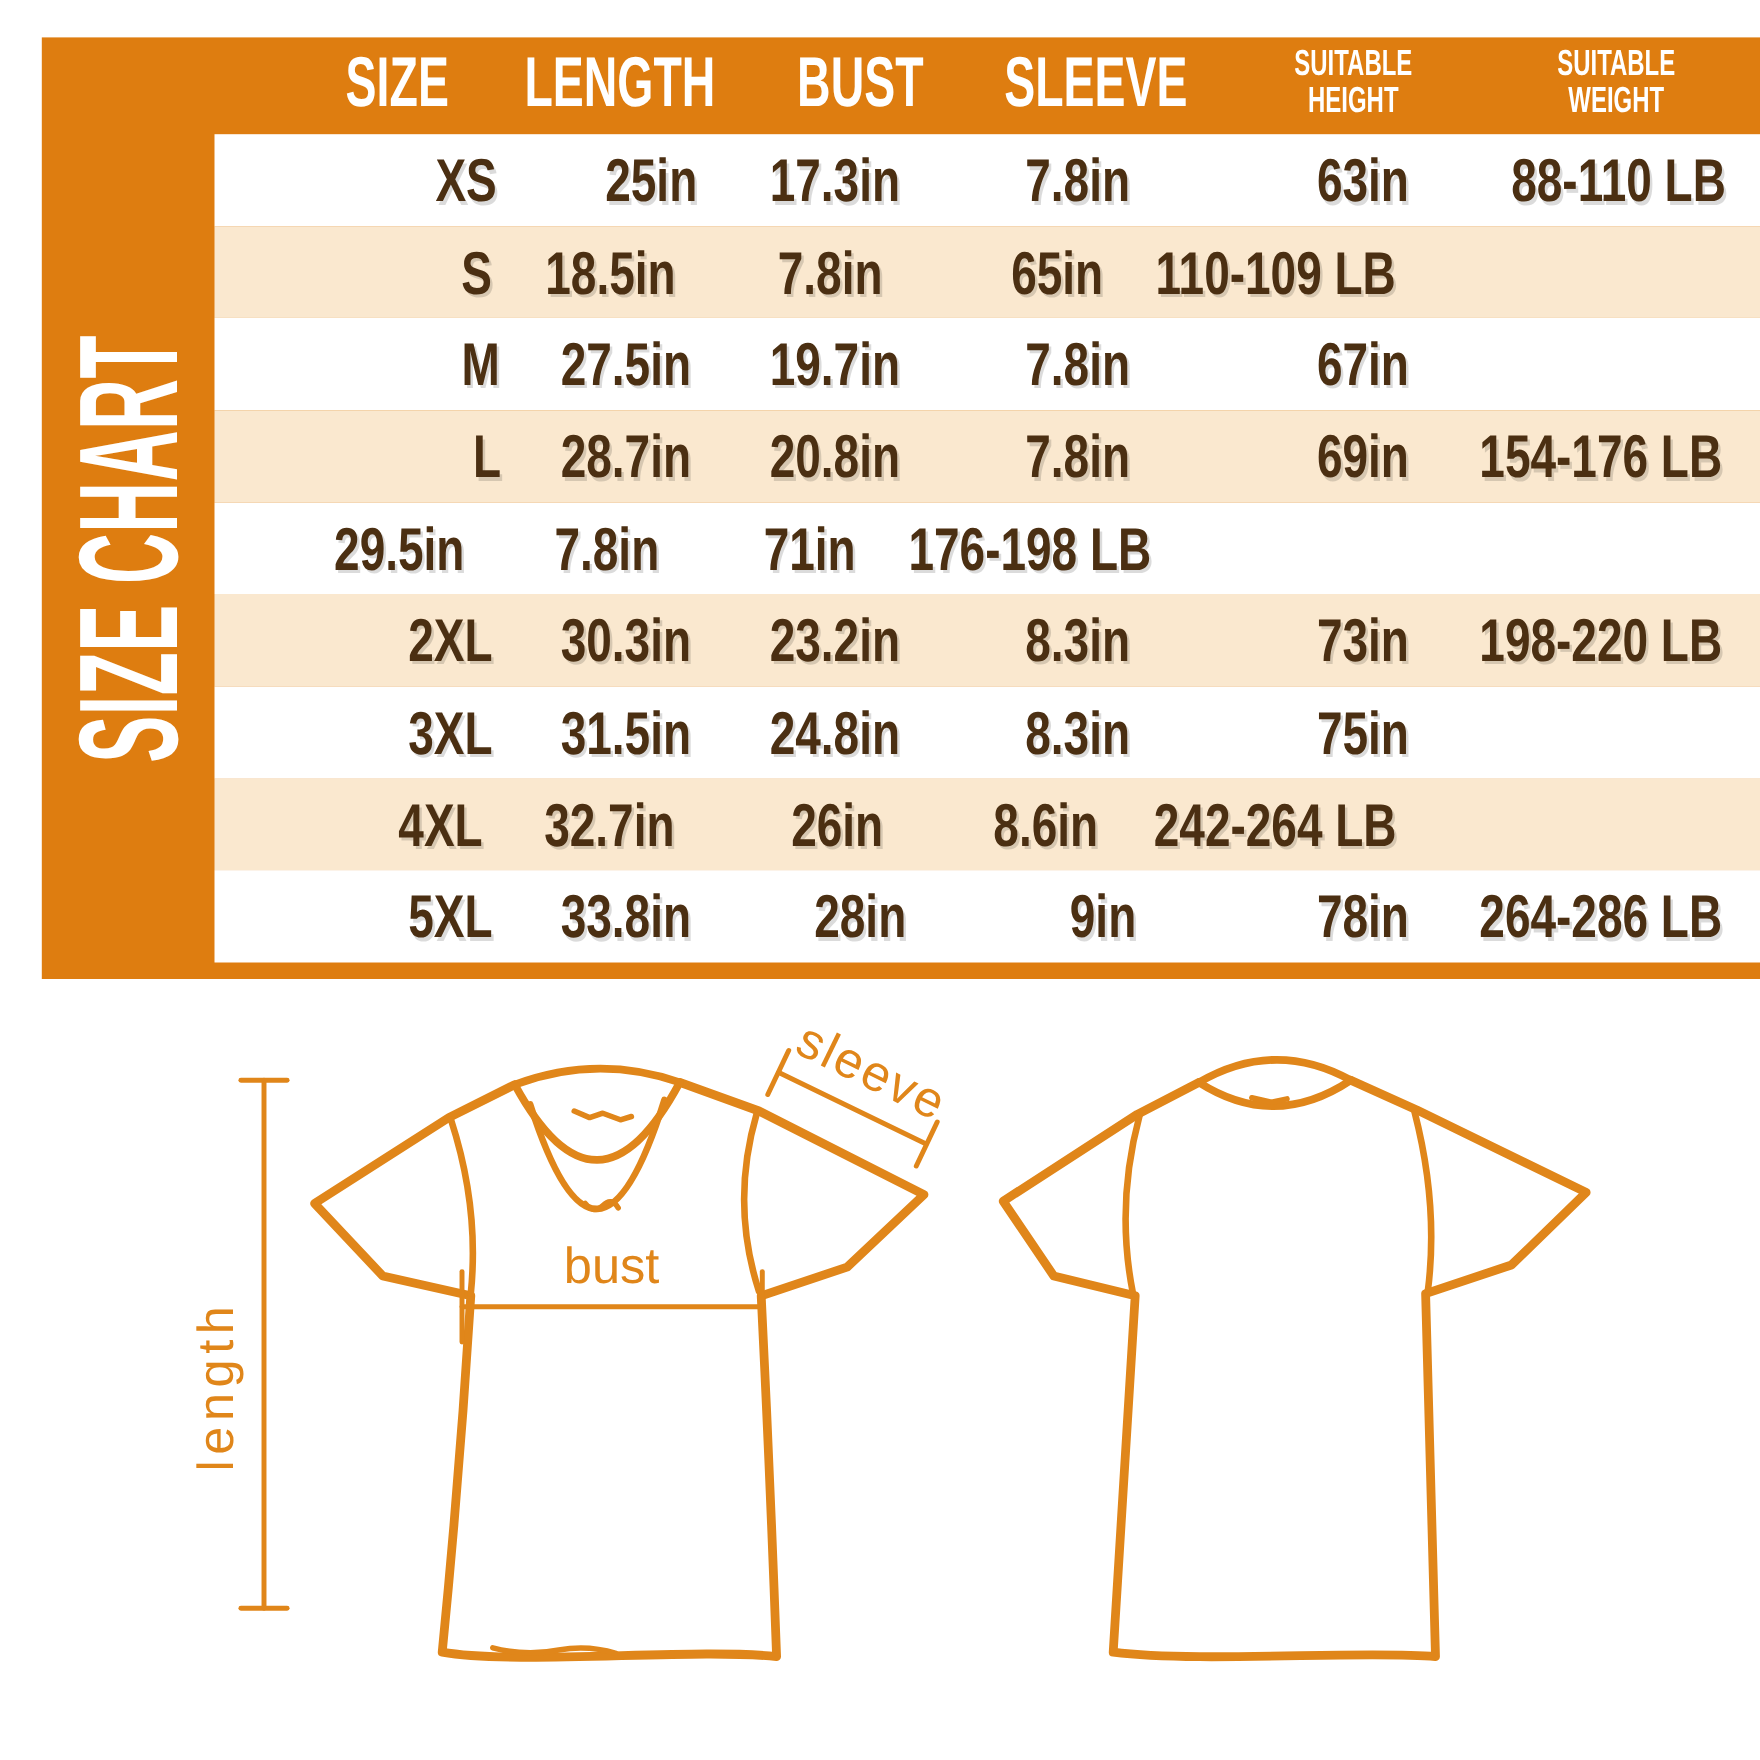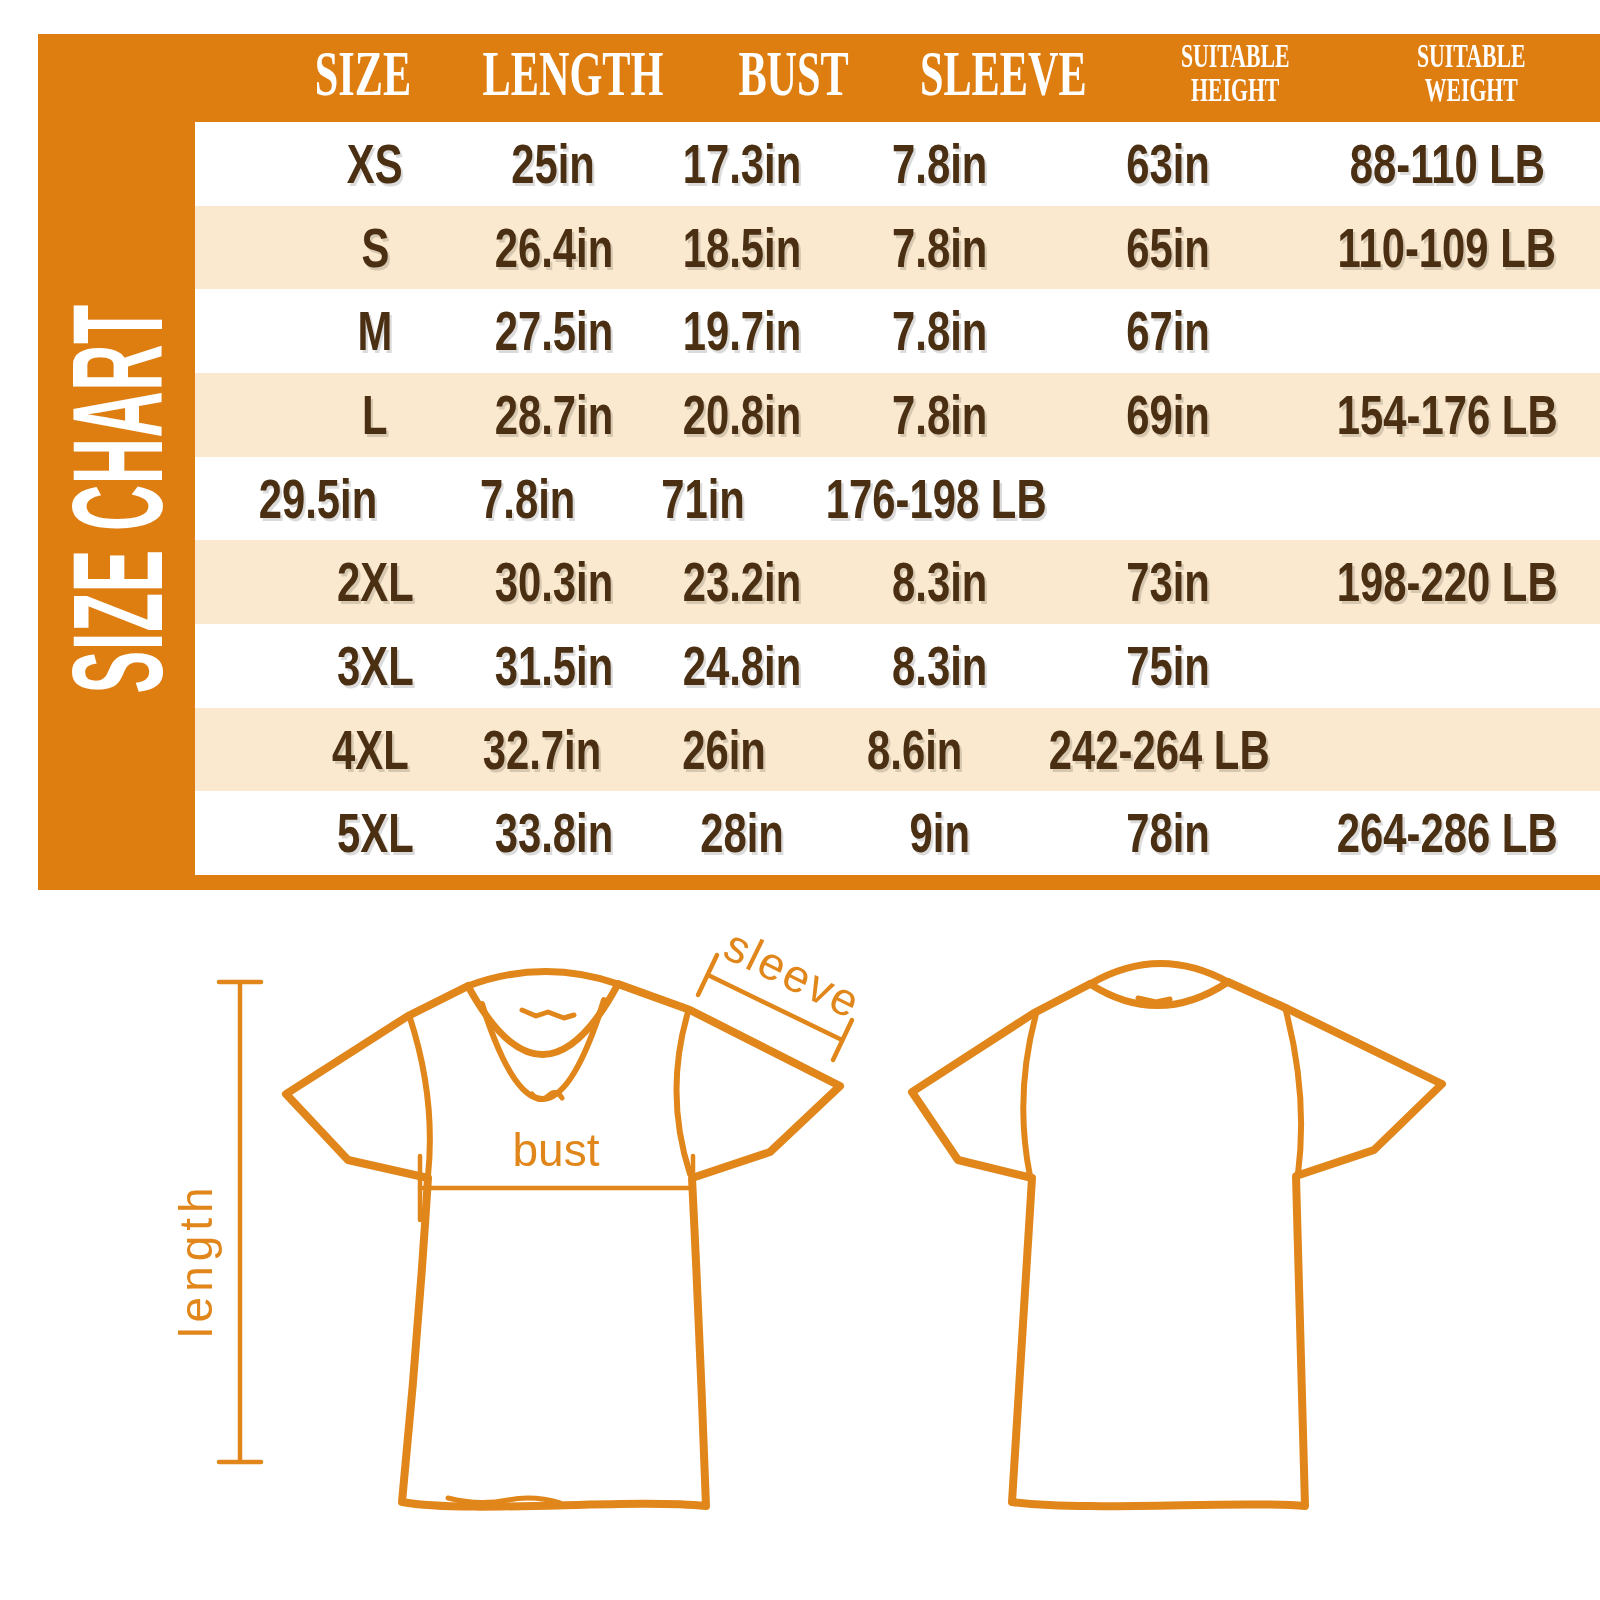--- a/index.html
+++ b/index.html
@@ -2,42 +2,42 @@
 <html><head>
 <meta charset="utf-8">
 <style>
   html,body{margin:0;padding:0;}
   body{
     width:1600px;height:1600px;position:relative;overflow:hidden;
     background:#ffffff;font-family:"Liberation Sans",sans-serif;
   }
   
   .chart-block{position:absolute;left:38px;top:34px;width:1562px;height:856px;background:#DE7D10;}
-  .header-row{position:absolute;left:0;top:0;width:100%;height:80px;display:flex;font-family:Liberation Serif, serif;}
+  .header-row{position:absolute;left:0;top:0;width:100%;height:80px;display:flex;}
   .header-spacer{width:157px;flex:0 0 auto;}
   .grid6{display:grid;grid-template-columns:265fr 187fr 190fr 205fr 252fr 306fr;width:100%;}
   .header-grid{flex:1;height:100%;align-items:center;}
   .hcell{display:flex;justify-content:center;align-items:center;height:100%;}
   .ht{
     font-weight:bold;color:#ffffff;text-align:center;white-space:pre-line;
     display:inline-block;transform:scaleX(0.66);line-height:0.92;
   }
   .h1 .ht{font-size:64px;}
   .h2 .ht{font-size:33px;line-height:1.02;}
   .sidebar{position:absolute;left:0;top:88px;width:157px;bottom:15px;}
   .sidebar-label{
     position:absolute;left:50%;top:50%;
     transform:translate(-50%,-50%) rotate(-90deg) scaleX(0.5);
     font-weight:bold;font-size:128px;color:#ffffff;white-space:nowrap;letter-spacing:1px;
   }
   .body-rows{position:absolute;left:157px;top:88px;right:0;bottom:15px;display:flex;flex-direction:column;}
   .trow{flex:1;align-items:center;}
   .trow:nth-child(odd){background:#ffffff;}
   .trow:nth-child(even){background:#FAE8CF;}
-  .cell{display:flex;justify-content:center;align-items:center;height:100%;}
+  .cell{display:flex;justify-content:flex-end;align-items:center;height:100%;}
   .col-size{padding-left:95px;}
   .cv{
     font-weight:bold;font-size:55px;color:#4B2F12;white-space:nowrap;
     display:inline-block;transform:scaleX(0.76);
     text-shadow:3px 3px 0 rgba(0,0,0,0.14);
   }
   
   .diagram-svg{position:absolute;left:0;top:900px;width:1600px;height:700px;}
   .measure-label{
     font-family:"Liberation Sans",sans-serif;font-size:46px;fill:#E0861A;
@@ -95,23 +95,20 @@
       <div class="cell">
           <span class="cv">63in</span>
         </div>
       <div class="cell">
           <span class="cv">88-110 LB</span>
         </div>
     </div>
     <div class="trow grid6">
       <div class="cell col-size">
           <span class="cv">S</span>
-        </div>
-      <div class="cell">
-          <span class="cv">26.4in</span>
         </div>
       <div class="cell">
           <span class="cv">18.5in</span>
         </div>
       <div class="cell">
           <span class="cv">7.8in</span>
         </div>
       <div class="cell">
           <span class="cv">65in</span>
         </div>

